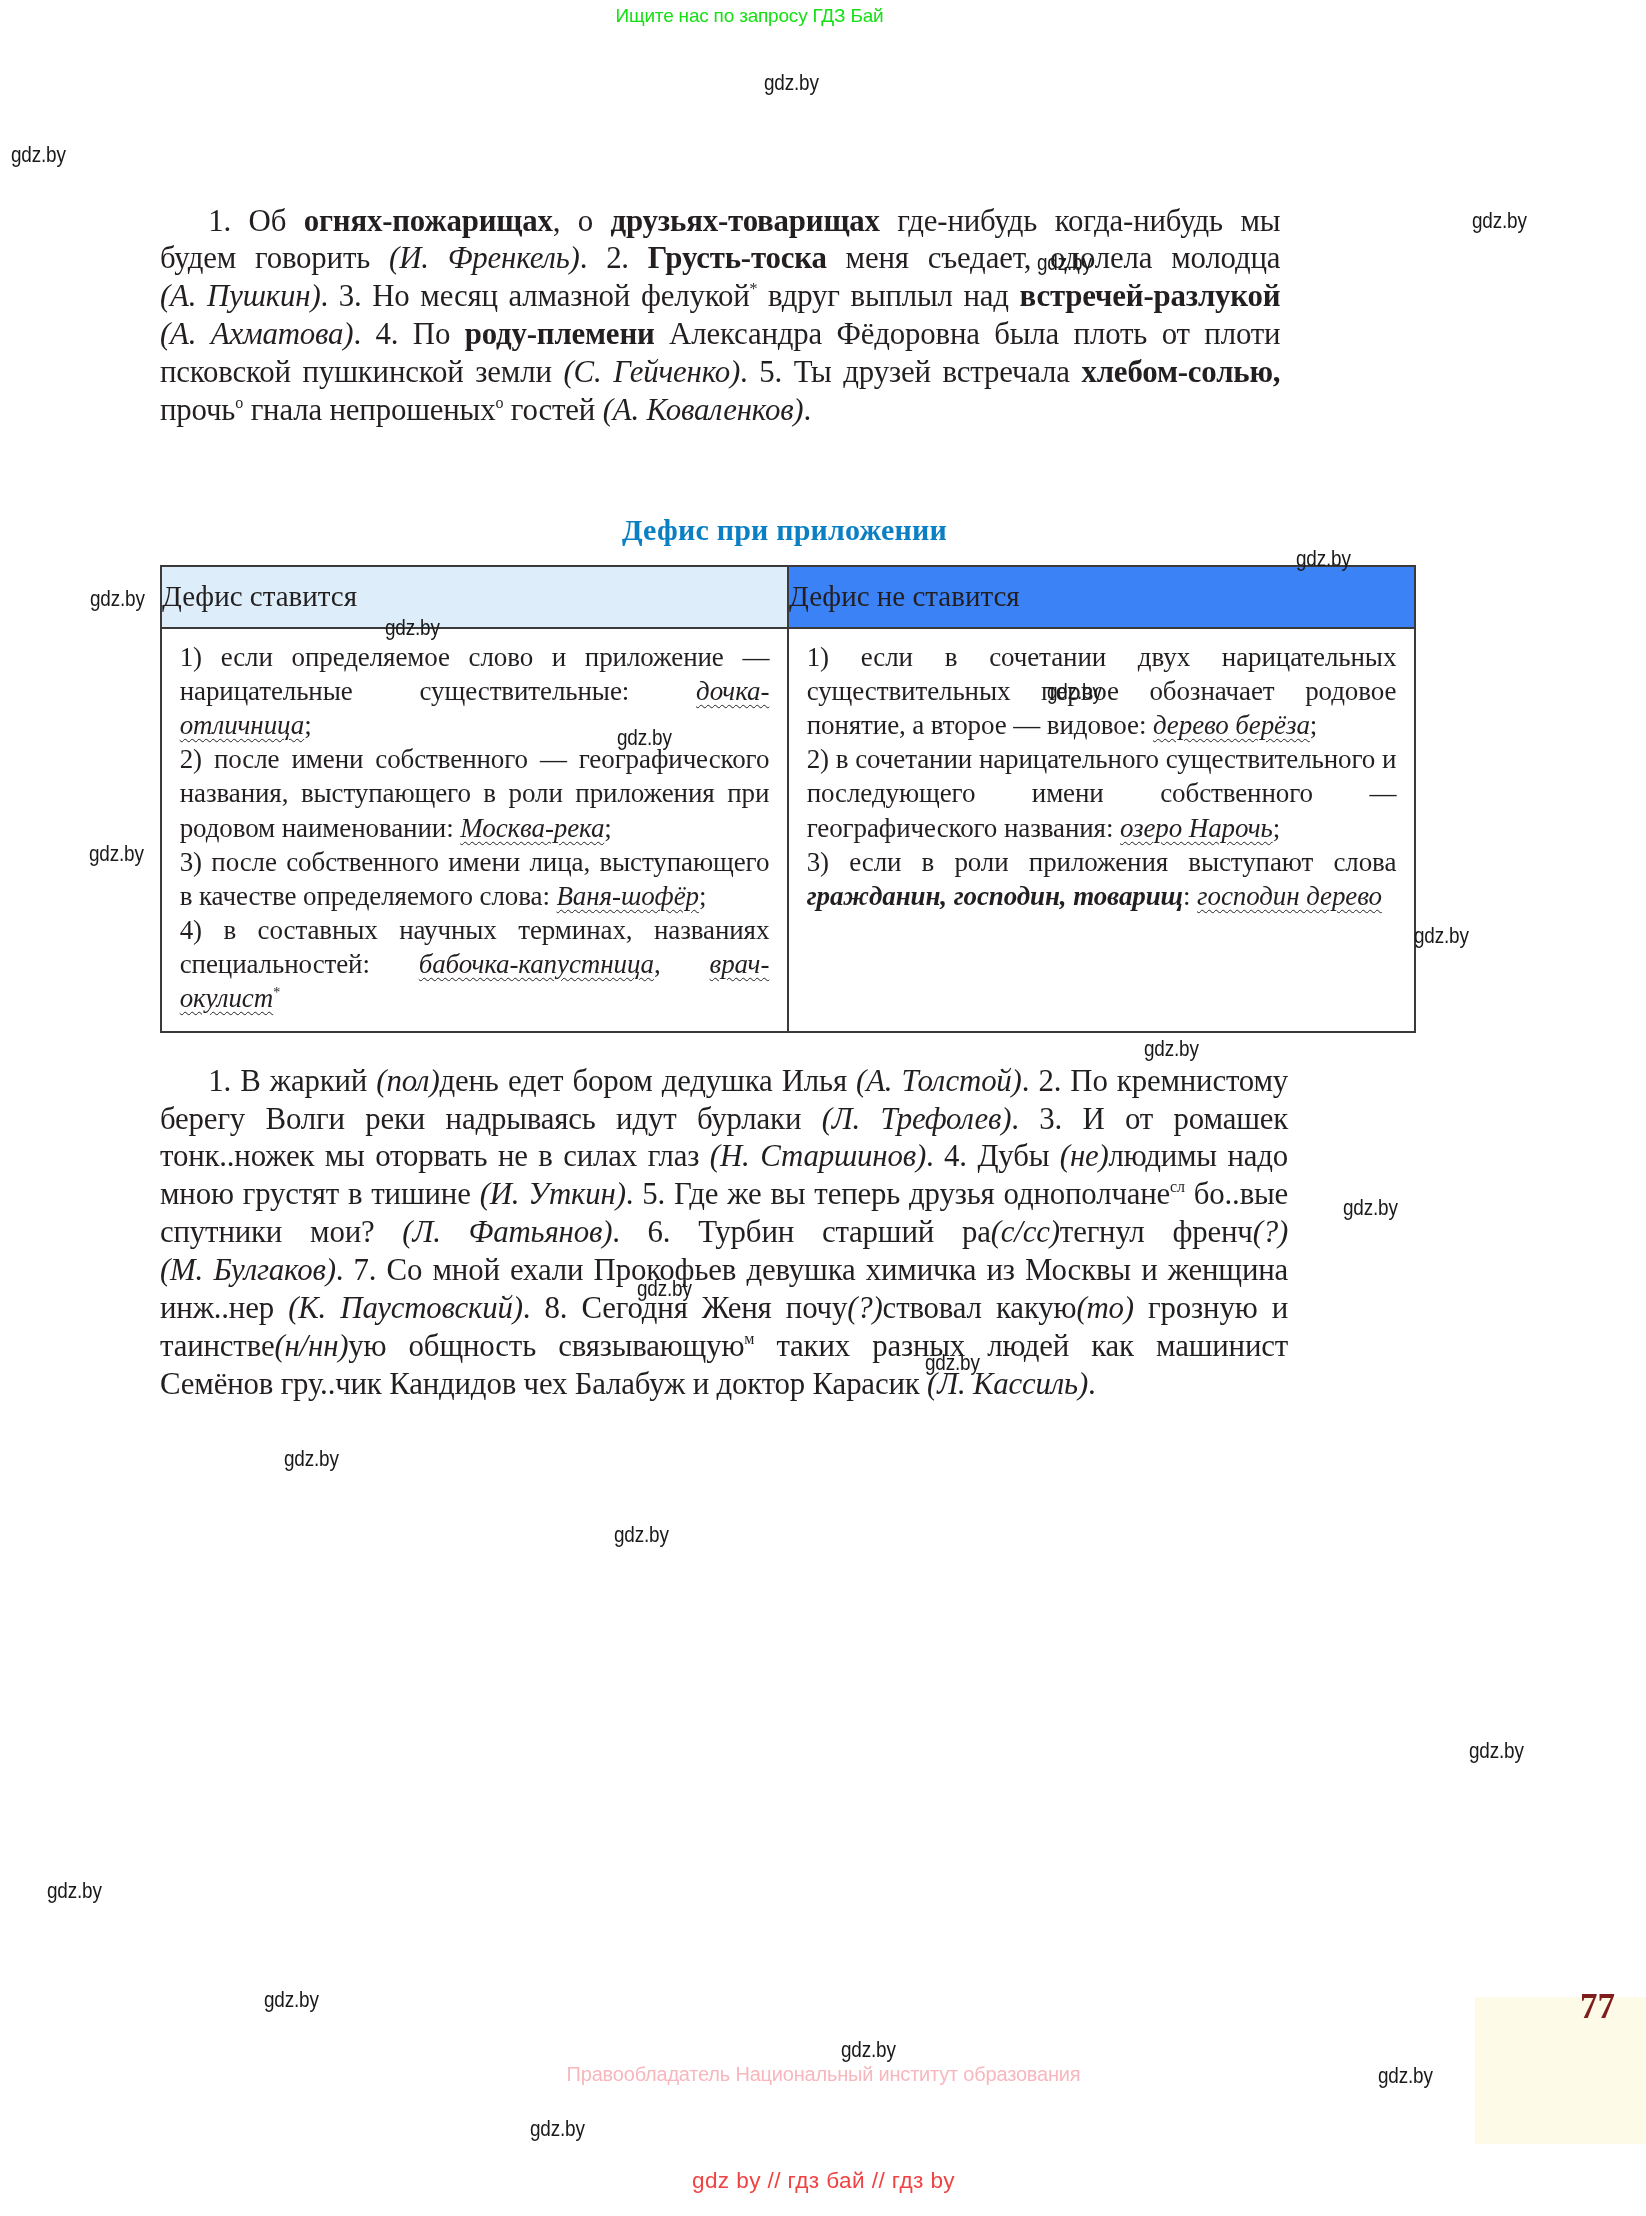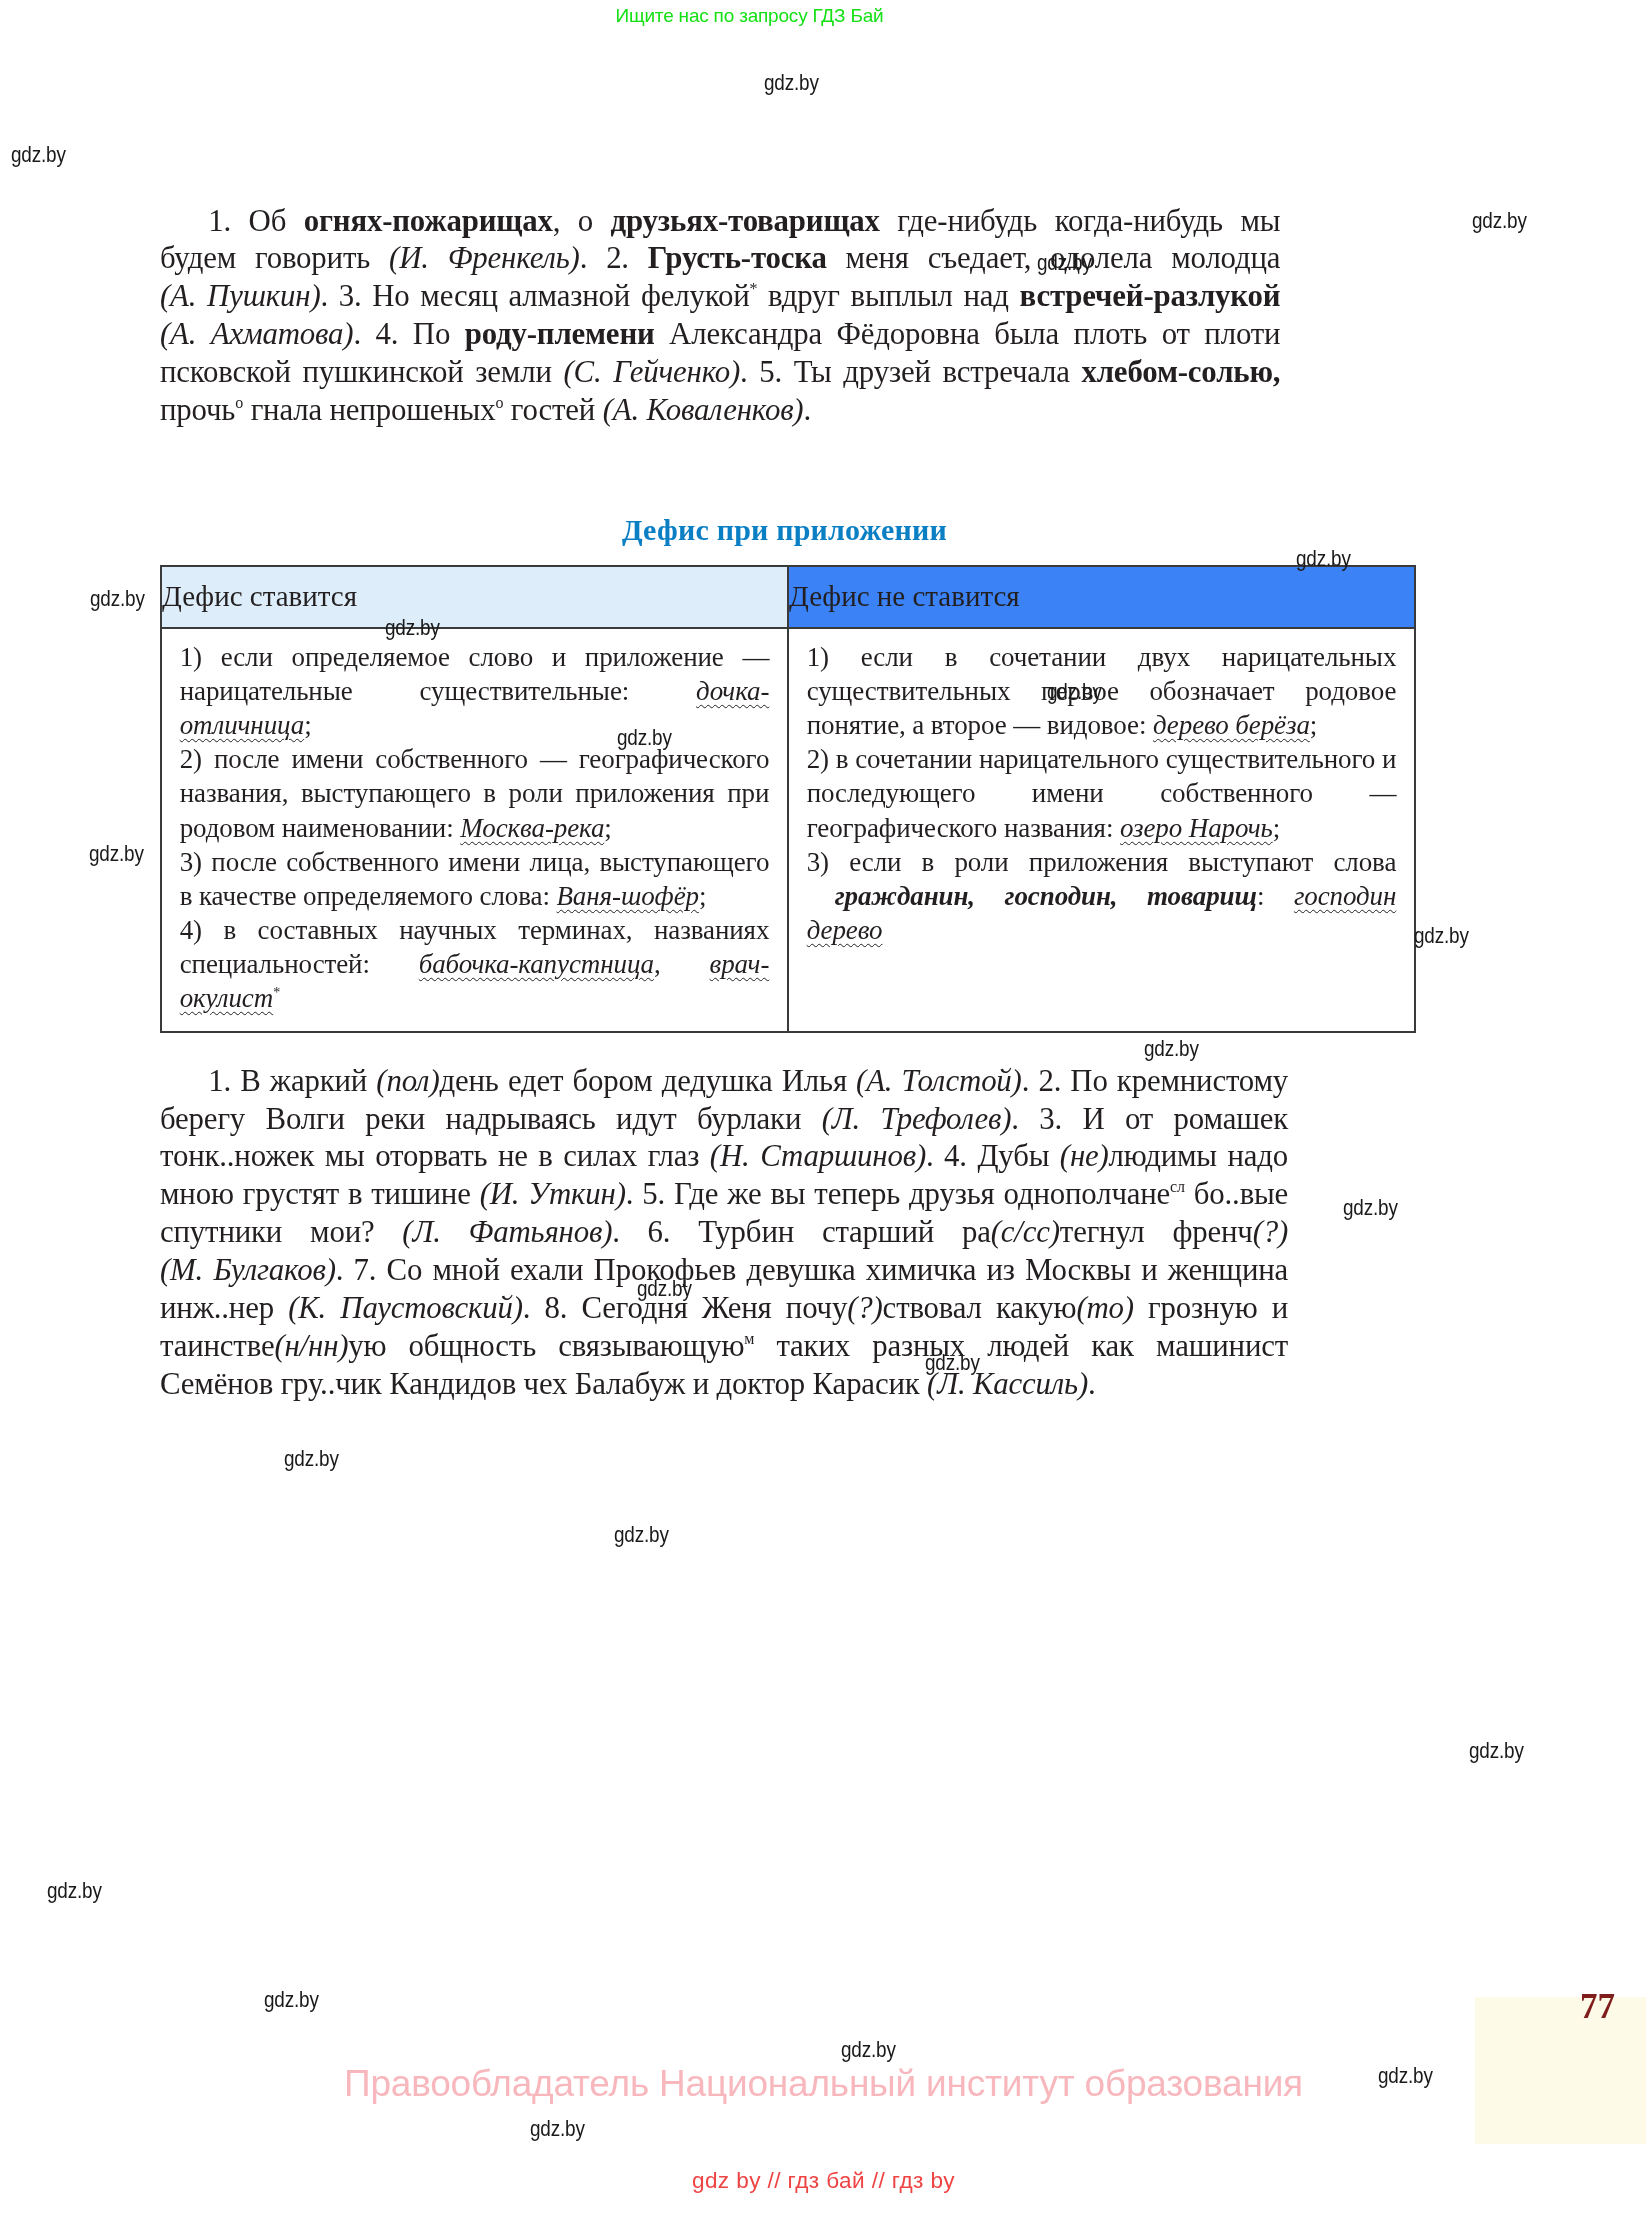--- a/index.html
+++ b/index.html
@@ -132,42 +132,42 @@
   }
   
   .wavy {
     font-style: italic;
     text-decoration: underline;
     text-decoration-style: wavy;
     text-decoration-thickness: 1.3px;
     text-underline-offset: 4px;
     text-decoration-color: #231f20;
   }
-  td b { font-weight: bold; font-style: italic; margin-left: 28px; }
+  td b { font-weight: bold; font-style: italic; }
 
   
   .pageno {
     position: absolute;
     right: 32px;
     top: 1987px;
     font-family: "Liberation Serif", serif;
     font-size: 35px;
     font-weight: bold;
     color: #7f1d1d;
   }
 
   
   .copyright {
     position: absolute;
     left: 0;
     top: 2063px;
     width: 1647px;
     text-align: center;
     font-family: "Liberation Sans", sans-serif;
-    font-size: 37px;
+    font-size: 20px;
     color: #f7b7bd;
     letter-spacing: -0.2px;
   }
 
   
   .bottombar {
     position: absolute;
     left: 0;
     top: 2168px;
     width: 1647px;

